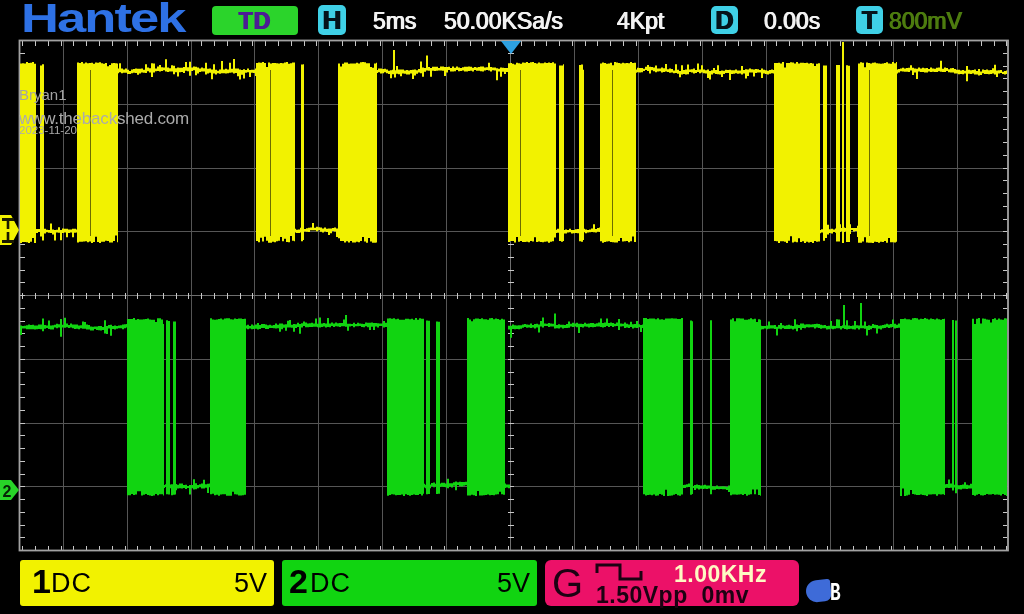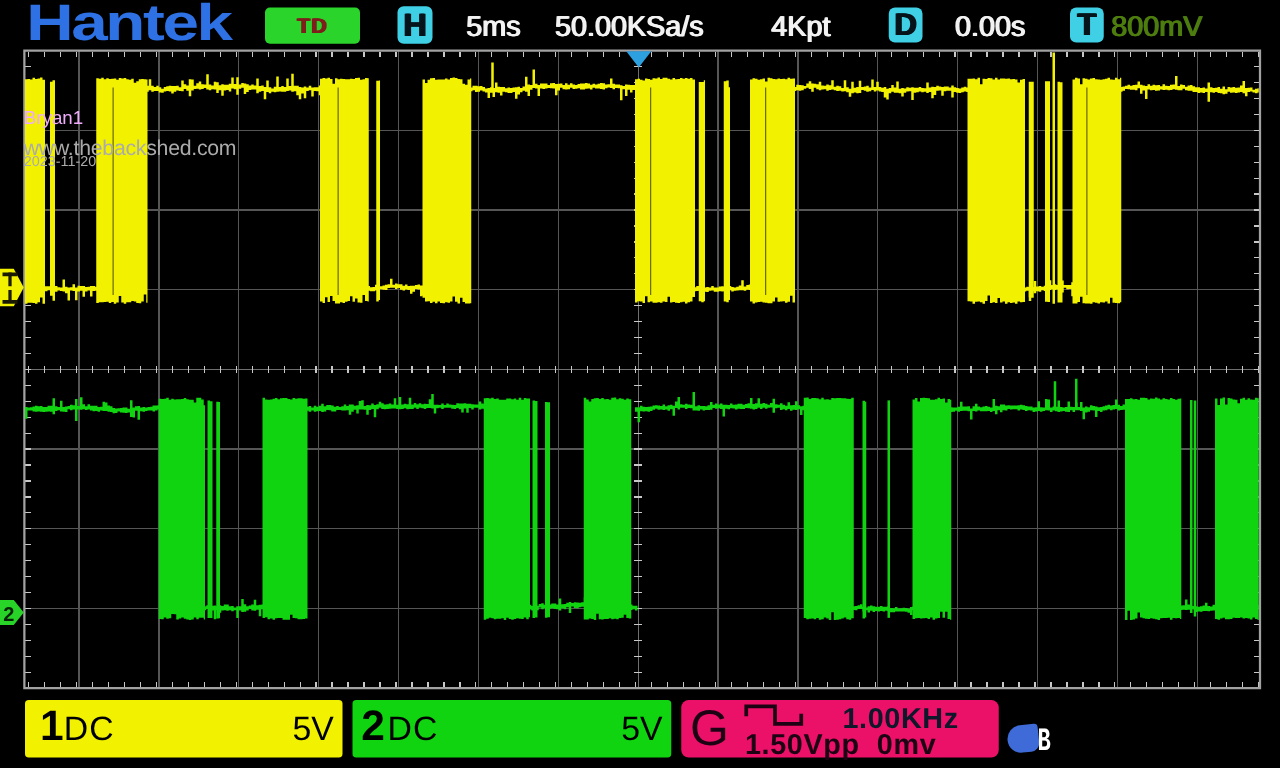--- a/index.html
+++ b/index.html
@@ -9,21 +9,21 @@
 .icon{position:absolute;top:5px;width:28px;height:30px;background:#3fd0e6;border-radius:5px;
  color:#05131a;font-weight:bold;font-size:26px;text-align:center;line-height:31px;
  text-shadow:0.7px 0 currentColor,-0.7px 0 currentColor;}
 .box{position:absolute;top:560px;height:46px;border-radius:3px;}
 .bigd{font-size:34px;font-weight:bold;color:#000;}
 .smd{font-size:27px;font-weight:normal;color:#000;letter-spacing:1px;text-align:right;}
 </style></head>
 <body>
 
 <div class="abs" style="left:21px;top:-5px;color:#2e71e5;font-weight:bold;font-size:41px;transform:scaleX(1.28);transform-origin:0 0;letter-spacing:-1.5px;">Hantek</div>
-<div class="abs" style="left:212px;top:6px;width:76px;height:29px;background:#2bd42b;border-radius:4px;color:#7f1d1d;font-weight:bold;font-size:17px;text-align:center;line-height:30px;letter-spacing:1px;text-shadow:0.7px 0 currentColor,-0.7px 0 currentColor;">TD</div>
+<div class="abs" style="left:212px;top:6px;width:86px;height:29px;background:#2bd42b;border-radius:4px;color:#4c1d95;font-weight:bold;font-size:23px;text-align:center;line-height:30px;letter-spacing:1px;text-shadow:0.7px 0 currentColor,-0.7px 0 currentColor;">TD</div>
 <div class="icon" style="left:318px;">H</div>
 <span class="tb" style="left:373px;">5ms</span>
 <span class="tb" style="left:444px;">50.00KSa/s</span>
 <span class="tb" style="left:617px;">4Kpt</span>
 <div class="icon" style="left:711px;top:6px;width:27px;height:28px;line-height:29px;font-size:25px;">D</div>
 <span class="tb" style="left:764px;">0.00s</span>
 <div class="icon" style="left:856px;top:6px;width:27px;height:28px;line-height:29px;font-size:25px;">T</div>
 <span class="tb" style="left:889px;color:#4d7c0f;">800mV</span>
 
 <svg class="abs" style="left:0;top:0;" width="1024" height="614" viewBox="0 0 1024 614">
@@ -476,38 +476,38 @@
 <g fill="#1a1a00">
 <rect x="2" y="218" width="12" height="3"></rect>
       <rect x="6.7" y="218" width="2.6" height="11"></rect>
 <rect x="6.7" y="232" width="2.6" height="10"></rect>
       <rect x="2" y="240" width="12" height="3"></rect>
 </g>
 <polygon points="0,480 11,480 19,490 11,500 0,500" fill="#28d428"></polygon>
 <text x="2.5" y="497" font-size="16" font-weight="bold" fill="#062406" font-family="Liberation Sans">2</text>
 </svg>
 
-<div class="abs" style="left:19px;top:86px;color:#f0abfc;font-size:15px;">Bryan1</div>
+<div class="abs" style="left:19px;top:86px;color:#a3a3a3;font-size:15px;">Bryan1</div>
 <div class="abs" style="left:19px;top:109px;color:#ababab;font-size:17px;letter-spacing:-0.2px;">www.thebackshed.com</div>
 <div class="abs" style="left:19px;top:124px;color:#ababab;font-size:11.5px;">2023-11-20</div>
 
 <div class="box" style="left:20px;width:254px;background:#f2f200;">
   <span class="abs bigd" style="left:12px;top:2px;">1</span>
   <span class="abs smd" style="left:31px;top:8px;">DC</span>
   <span class="abs smd" style="right:7px;top:8px;letter-spacing:0;">5V</span>
 </div>
 <div class="box" style="left:282px;width:255px;background:#11d411;">
   <span class="abs bigd" style="left:7px;top:2px;">2</span>
   <span class="abs smd" style="left:28px;top:8px;">DC</span>
   <span class="abs smd" style="right:7px;top:8px;letter-spacing:0;">5V</span>
 </div>
 <div class="box" style="left:545px;width:254px;background:#ec1168;border-radius:6px;">
   <span class="abs" style="left:7px;top:1px;font-size:40px;color:#1c0212;">G</span>
   <svg class="abs" style="left:50px;top:3px;" width="50" height="18" viewBox="0 0 50 18">
     <path d="M2,10 L2,2 L25,2 L25,16 L46,16 L46,8" fill="none" stroke="#1c0212" stroke-width="3"></path>
   </svg>
-  <span class="abs" style="left:129px;top:1px;font-size:23px;font-weight:bold;color:#0f172a;letter-spacing:0.5px;">1.00KHz</span>
+  <span class="abs" style="left:129px;top:1px;font-size:23px;font-weight:bold;color:#fef9c3;letter-spacing:0.5px;">1.00KHz</span>
   <span class="abs" style="left:51px;top:22px;font-size:23px;font-weight:bold;color:#1c0212;letter-spacing:0.5px;">1.50Vpp&nbsp;&nbsp;0mv</span>
 </div>
 <div class="abs" style="left:806px;top:580px;width:25px;height:22px;background:#3e6bd8;border-radius:11px 3px 7px 11px;transform:rotate(-6deg);"></div>
 <svg class="abs" style="left:828px;top:578px;" width="20" height="28" viewBox="0 0 20 28">
     <text x="2" y="22" font-family="Liberation Mono" font-weight="bold" font-size="26" fill="#fff" transform="scale(0.68 1)" transform-origin="2 22">B</text>
   </svg>
 
 </body></html>

